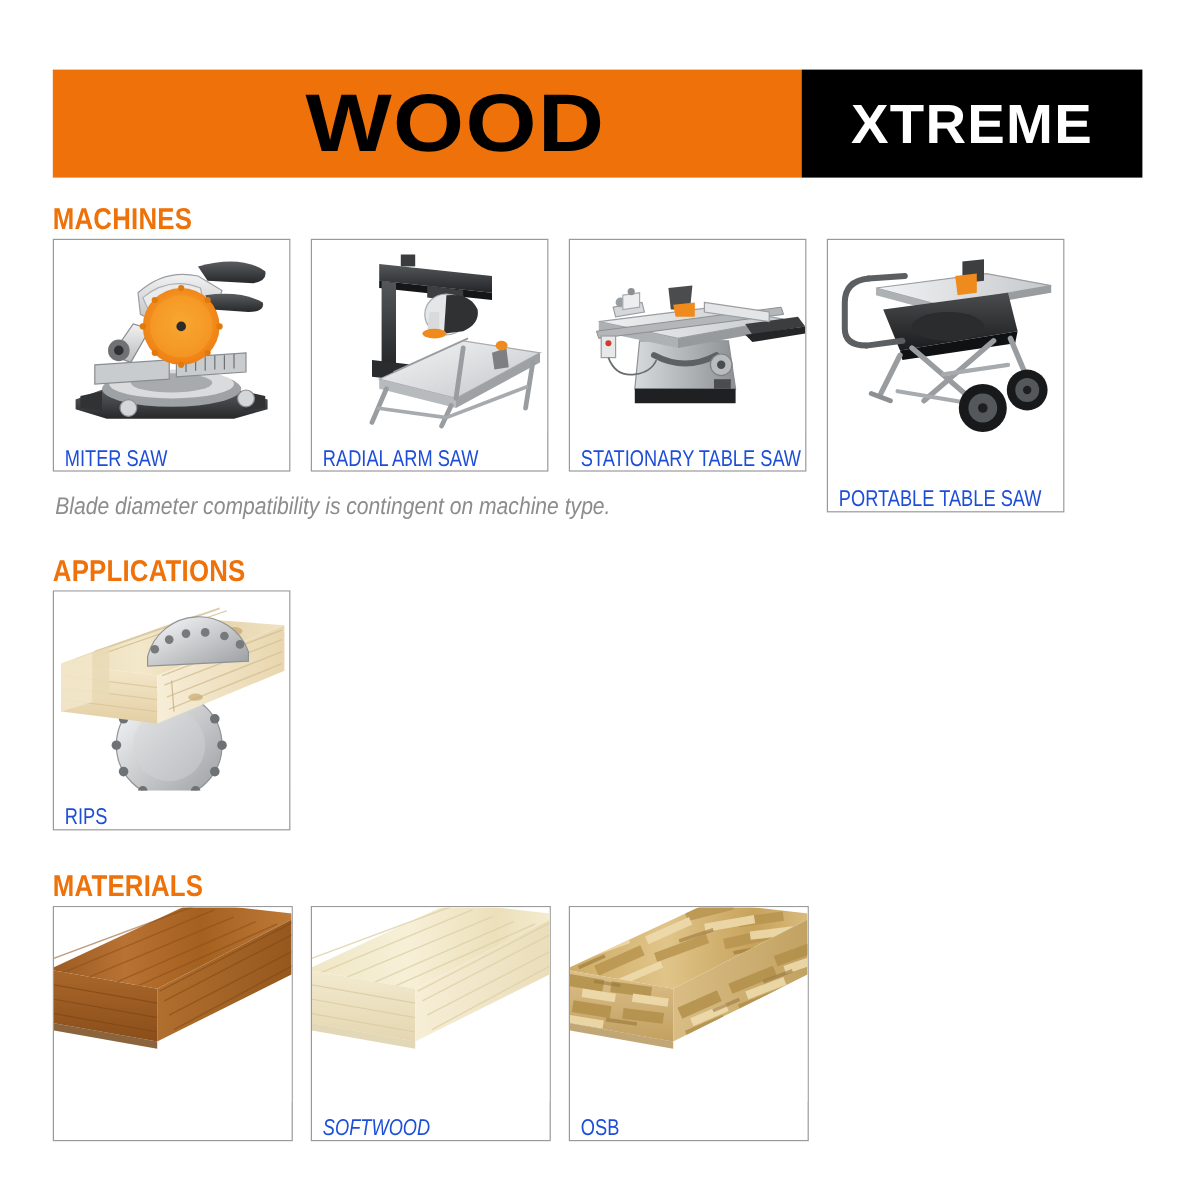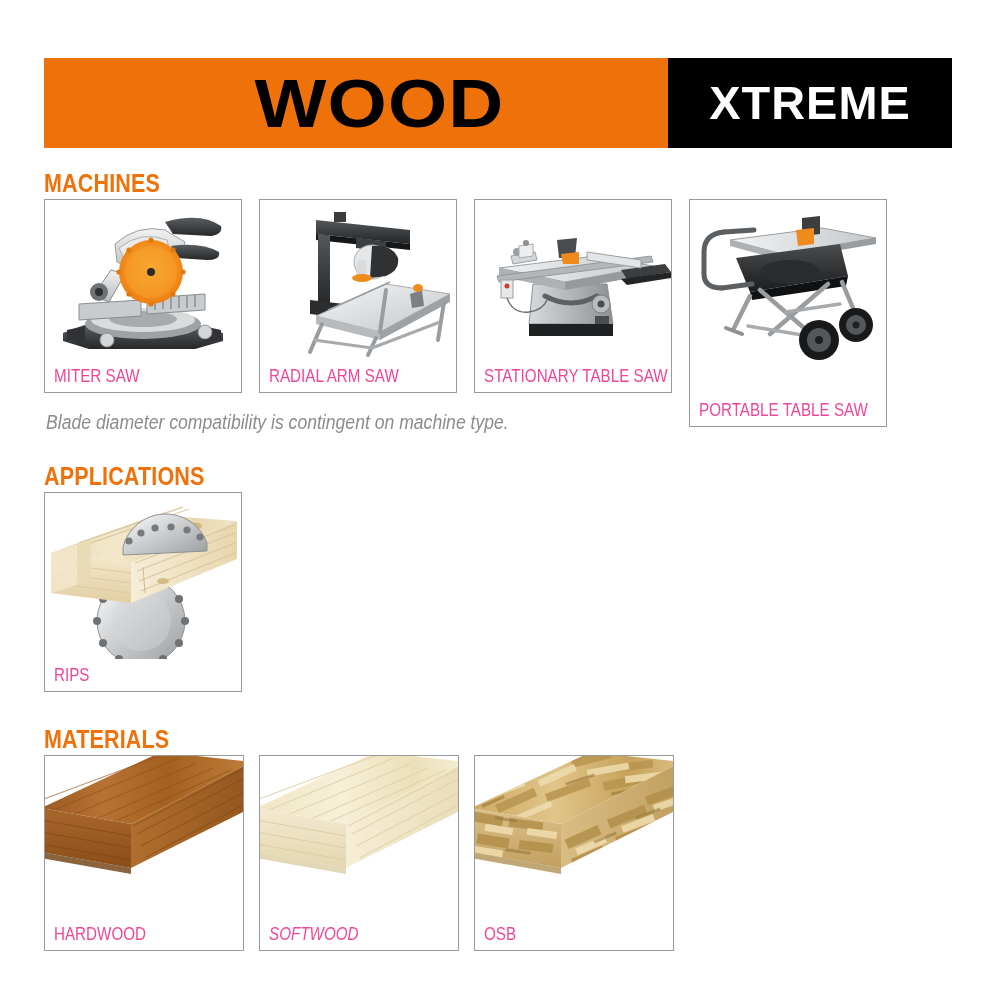--- a/index.html
+++ b/index.html
@@ -43,23 +43,23 @@
   }
 
   
   .card{
     position:absolute;border:1.5px solid #9a9a9a;background:#ffffff;
     box-sizing:border-box;overflow:hidden;
   }
   .card-img{position:absolute;left:0;top:0;right:0;overflow:hidden;background:#fff;}
   .card-label{
     position:absolute;left:0;right:0;bottom:0;height:34px;
-    display:flex;align-items:center;
+    display:flex;align-items:flex-end;
     padding-left:9px;box-sizing:border-box;
-    font-size:19px;line-height:19px;color:#ec4899;font-weight:400;
+    font-size:19px;line-height:19px;color:#1d4ed8;font-weight:400;
     letter-spacing:0px;white-space:nowrap;
   }
   .card-label span{display:inline-block;transform:scaleX(.80);transform-origin:left center;}
 
   .note{
     position:absolute;font-style:italic;color:#8c8c8c;
     font-size:20px;line-height:20px;white-space:nowrap;
     transform:scaleX(.88);transform-origin:left center;
   }
 
@@ -447,23 +447,20 @@
         <g stroke="#7d4512" stroke-width="1.1" fill="none" opacity=".5">
           <path d="M92 78 L204 20"></path>
             <path d="M96 90 L204 34"></path>
           <path d="M100 102 L204 46"></path>
             <path d="M88 70 L204 10"></path>
         </g>
 
         <path d="M-4 96 L86 112 L86 118 L-4 102 Z" fill="#6e3d0e" opacity=".8"></path>
       </svg>
     </div>
-    <div class="card-label">
-      <span>HARDWOOD</span>
-    </div>
   </div>
 
   <div class="card" style="left: 259px; top: 755px; width: 200px; height: 196px; border-color: rgb(154, 154, 154); font-style: italic;">
     <div class="card-img" style="height:162px;">
       <svg viewBox="0 0 200 162" width="200" height="162">
         <defs>
           <linearGradient id="swTop" x1="0" y1="0" x2="1" y2="0">
             <stop offset="0" stop-color="#efe6c4"></stop>
               <stop offset=".4" stop-color="#f7f0d8"></stop>
             <stop offset=".75" stop-color="#ece0ba"></stop>

